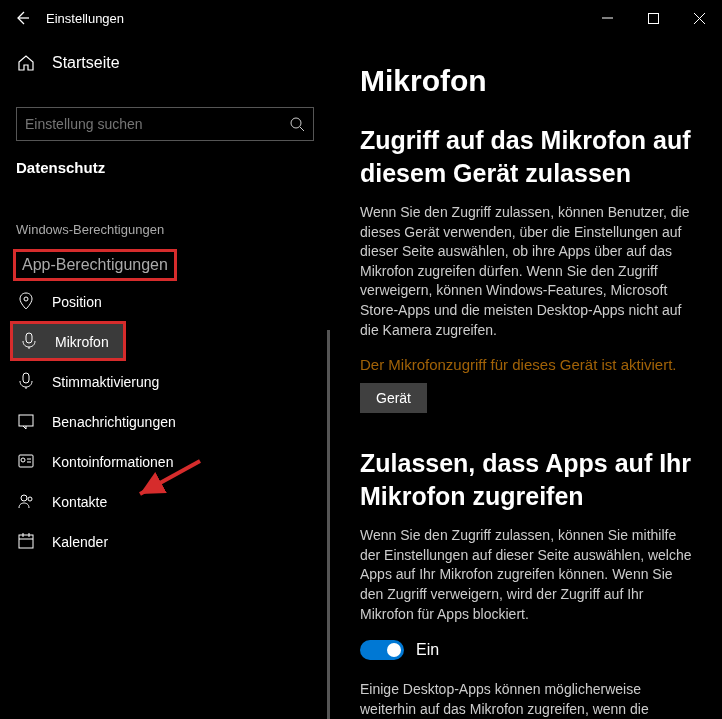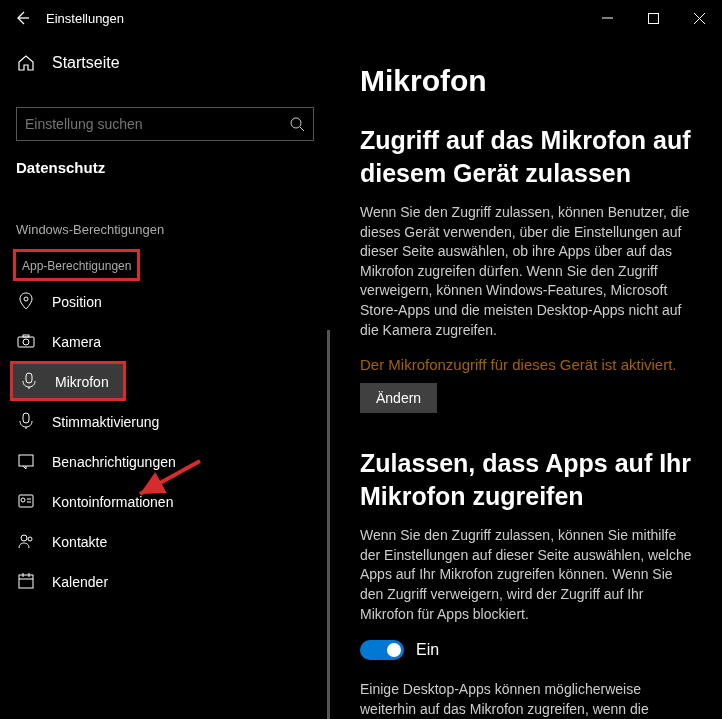--- a/index.html
+++ b/index.html
@@ -90,44 +90,34 @@
             </span>
         </div>
       </div>
 
       <div class="category">Datenschutz</div>
 
       <div class="section-head">Windows-Berechtigungen</div>
 
       <div style="padding:0 0 0 13px;">
         <span class="hl-red" style="padding:4px 6px;">
-          <span style="font-size:12px;color:#aaa;">App-Berechtigungen</span>
+          <span style="font-size:16px;color:#aaa;">App-Berechtigungen</span>
         </span>
       </div>
 
       <div class="nav-item">
         <span class="icon">
             <svg width="18" height="18" viewBox="0 0 18 18">
               <path d="M9 1 C5 1 3 4 3 7 C3 11 9 17 9 17 C9 17 15 11 15 7 C15 4 13 1 9 1 Z" stroke="#fff" fill="none"></path>
               <circle cx="9" cy="7" r="2" stroke="#fff" fill="none"></circle>
             </svg>
           </span>
         <span>Position</span>
       </div>
 
-      <div class="nav-item">
-        <span class="icon">
-            <svg width="18" height="18" viewBox="0 0 18 18">
-              <rect x="1" y="5" width="16" height="10" rx="1" stroke="#fff" fill="none"></rect>
-              <circle cx="9" cy="10" r="3" stroke="#fff" fill="none"></circle>
-              <rect x="6" y="3" width="6" height="2" stroke="#fff" fill="none"></rect>
-            </svg>
-          </span>
-        <span>Kamera</span>
-      </div>
 
       <div style="padding-left:10px;">
         <span class="hl-red" style="display:block;width:116px;">
           <div class="nav-item selected" style="padding:8px 6px;">
             <span class="icon">
                 <svg width="18" height="18" viewBox="0 0 18 18">
                   <rect x="6" y="1" width="6" height="10" rx="3" stroke="#fff" fill="none"></rect>
                   <path d="M3 9 C3 13 6 15 9 15 C12 15 15 13 15 9 M9 15 V17" stroke="#fff" fill="none"></path>
                 </svg>
               </span>
@@ -199,21 +189,21 @@
         <path d="M70 5 L10 38" stroke="#d62c2c" stroke-width="4" marker-end="url(#ah)" fill="none"></path>
       </svg>
     </div>
 
     <div class="content">
       <h1>Mikrofon</h1>
 
       <h2>Zugriff auf das Mikrofon auf diesem Gerät zulassen</h2>
       <p>Wenn Sie den Zugriff zulassen, können Benutzer, die dieses Gerät verwenden, über die Einstellungen auf dieser Seite auswählen, ob ihre Apps über auf das Mikrofon zugreifen dürfen. Wenn Sie den Zugriff verweigern, können Windows-Features, Microsoft Store-Apps und die meisten Desktop-Apps nicht auf die Kamera zugreifen.</p>
       <div class="status-line">Der Mikrofonzugriff für dieses Gerät ist aktiviert.</div>
-      <button class="btn">Ändern</button>
+      <button class="btn">Gerät</button>
 
       <h2>Zulassen, dass Apps auf Ihr Mikrofon zugreifen</h2>
       <p>Wenn Sie den Zugriff zulassen, können Sie mithilfe der Einstellungen auf dieser Seite auswählen, welche Apps auf Ihr Mikrofon zugreifen können. Wenn Sie den Zugriff verweigern, wird der Zugriff auf Ihr Mikrofon für Apps blockiert.</p>
 
       <div class="toggle-row">
         <div class="toggle">
             <div class="knob"></div>
           </div>
         <span>Ein</span>
       </div>

